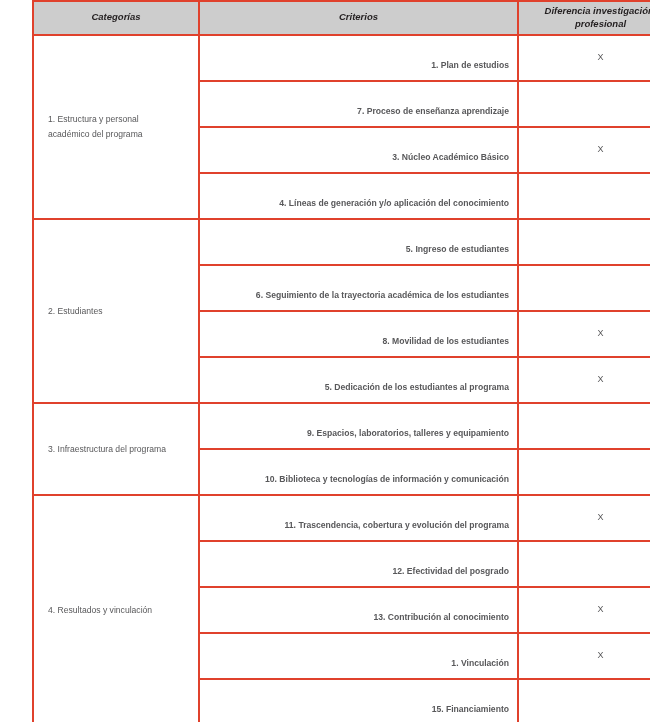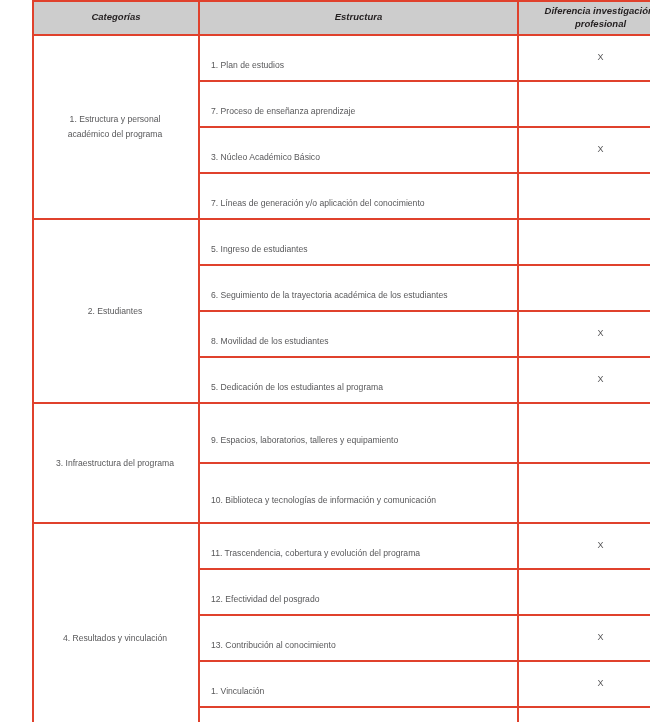--- a/index.html
+++ b/index.html
@@ -51,79 +51,80 @@
     text-align: center;
     line-height: 1.35;
     color: #231f20;
     padding: 3px 4px;
   }
 
   td.cat-cell {
     padding: 0 16px 0 14px;
     font-size: 8.6px;
     line-height: 1.65;
-    text-align: center;
+    text-align: left;
   }
 
   td.cri-cell {
     height: 46px;
     padding: 16px 8px 0 11px;
     font-size: 8.6px;
     line-height: 1.5;
-    text-align: left;
+    text-align: right;
+    font-weight: bold;
   }
 
   td.dif-cell {
     height: 46px;
     text-align: center;
     font-size: 9px;
     line-height: 1;
     color: #58585a;
   }
 
   
   tr.r-tall td.cri-cell,
   tr.r-tall td.dif-cell { height: 46px; }
 
   tr.r-short td.cri-cell,
-  tr.r-short td.dif-cell { height: 60px; }
+  tr.r-short td.dif-cell { height: 46px; }
 </style>
 </head>
 <body>
 
 <div class="table-wrap">
   <table class="crit-table">
     <colgroup>
       <col class="col-cat">
       <col class="col-cri">
       <col class="col-dif">
     </colgroup>
     <thead>
       <tr>
         <th>Categorías</th>
-        <th>Estructura</th>
+        <th>Criterios</th>
         <th>Diferencia investigación/ profesional</th>
       </tr>
     </thead>
     <tbody>
         <tr class="r-tall">
           <td class="cat-cell" rowspan="4">1. Estructura y personal académico del programa</td>
           <td class="cri-cell">1. Plan de estudios</td>
           <td class="dif-cell">X</td>
         </tr>
         <tr class="r-tall">
           <td class="cri-cell">7. Proceso de enseñanza aprendizaje</td>
           <td class="dif-cell"></td>
         </tr>
         <tr class="r-tall">
           <td class="cri-cell">3. Núcleo Académico Básico</td>
           <td class="dif-cell">X</td>
         </tr>
         <tr class="r-tall">
-          <td class="cri-cell">7. Líneas de generación y/o aplicación del conocimiento</td>
+          <td class="cri-cell">4. Líneas de generación y/o aplicación del conocimiento</td>
           <td class="dif-cell"></td>
         </tr>
         <tr class="r-tall">
           <td class="cat-cell" rowspan="4">2. Estudiantes</td>
           <td class="cri-cell">5. Ingreso de estudiantes</td>
           <td class="dif-cell"></td>
         </tr>
         <tr class="r-tall">
           <td class="cri-cell">6. Seguimiento de la trayectoria académica de los estudiantes</td>
           <td class="dif-cell"></td>

